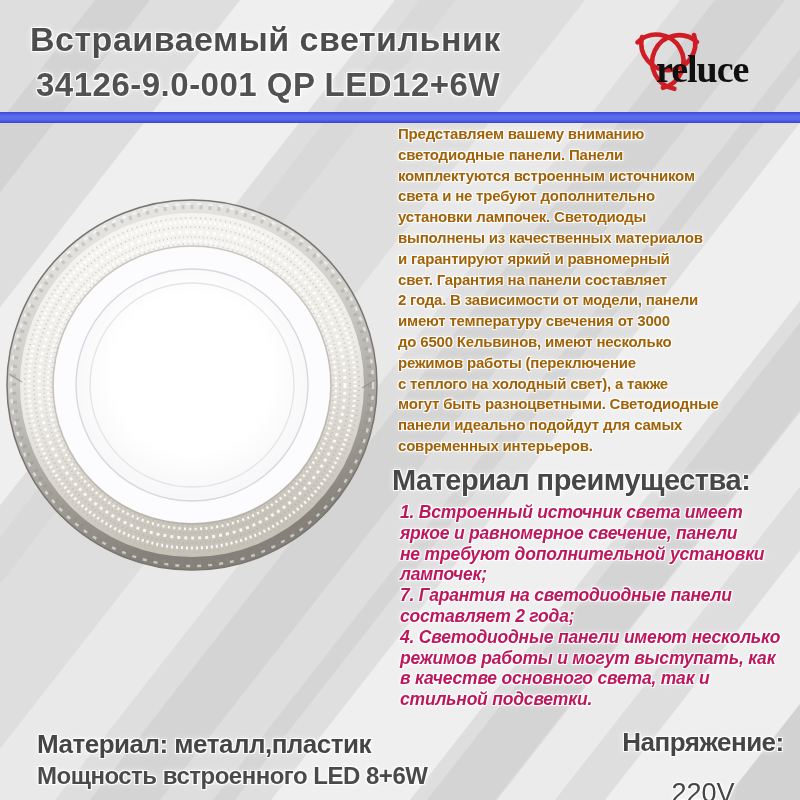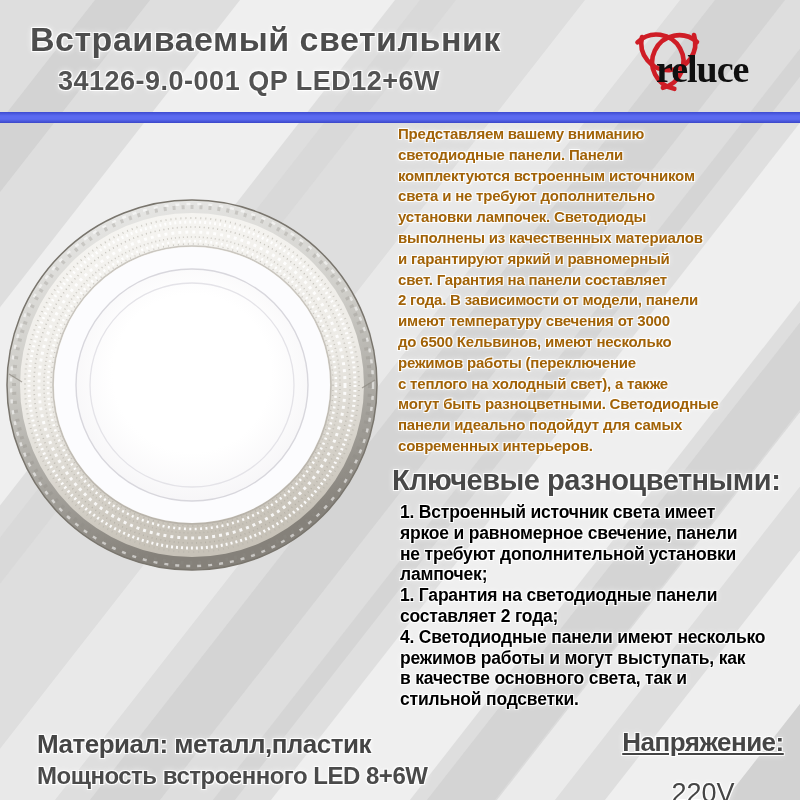--- a/index.html
+++ b/index.html
@@ -15,22 +15,22 @@
                  1px -1px 0 rgba(255,255,255,.85),
                 -1px  1px 0 rgba(255,255,255,.85),
                  1px  1px 0 rgba(255,255,255,.85),
                  0 0 6px rgba(255,255,255,.95);
   }
   .title{
     position:absolute;left:30px;top:20px;z-index:3;
     font-size:34px;font-weight:700;letter-spacing:.5px;color:#4d4d4d;
   }
   .model{
-    position:absolute;left:58px;top:66px;z-index:3;
-    font-size:27px;font-weight:700;letter-spacing:.5px;color:#525252;
+    position:absolute;left:36px;top:66px;z-index:3;
+    font-size:33px;font-weight:700;letter-spacing:.5px;color:#525252;
   }
   .blueline{
     position:absolute;left:0;top:112px;width:800px;height:11px;z-index:2;
     background:linear-gradient(180deg,#3d4bd0 0%,#5b6af0 35%,#5b6af0 65%,#3a46c8 100%);
   }
   .logo{position:absolute;left:588px;top:2px;z-index:3;width:160px;height:118px;}
   .logo-name{
     position:absolute;left:656px;top:50px;z-index:4;
     font-family:"Liberation Serif",serif;font-weight:700;
     font-size:38px;line-height:1;color:#101010;letter-spacing:-1px;text-align:right;
@@ -41,35 +41,35 @@
     font-size:15px;font-weight:700;line-height:20.8px;
     white-space:pre-line;color:#a16207;letter-spacing:-0.2px;
   }
   .adv-head{
     position:absolute;left:392px;top:464px;width:408px;z-index:3;
     font-size:29px;font-weight:700;letter-spacing:-0.5px;color:#474747;
   }
   .adv-list{position:absolute;left:400px;top:502px;width:398px;z-index:3;}
   .adv-item{
     font-size:17.5px;font-weight:700;line-height:20.8px;
-    white-space:pre-line;color:#000000;letter-spacing:-0.2px;
+    white-space:pre-line;color:#be185d;letter-spacing:-0.2px;font-style:italic;
   }
   .material{
     position:absolute;left:37px;top:729px;z-index:3;
     font-size:26px;font-weight:700;letter-spacing:-0.5px;color:#454545;
   }
   .power{
     position:absolute;left:37px;top:762px;z-index:3;
     font-size:24px;font-weight:700;letter-spacing:-0.5px;color:#4a4a4a;
   }
   .voltage{
     position:absolute;left:610px;top:727px;width:186px;z-index:3;
     text-align:center;color:#454545;
   }
-  .voltage .vlabel{font-size:26px;font-weight:700;letter-spacing:-0.5px;text-decoration:underline;}
+  .voltage .vlabel{font-size:26px;font-weight:700;letter-spacing:-0.5px;}
   .voltage .vvalue{font-size:27px;font-weight:400;margin-top:20px;}
 </style>
 </head>
 <body>
 
 <div class="canvas">
 
   <svg class="bgsvg" width="800" height="800" viewBox="0 0 800 800">
     <rect x="0" y="0" width="800" height="800" fill="#dedede"></rect>
     <g transform="skewX(-38)">
@@ -156,27 +156,27 @@
 свет. Гарантия на панели составляет
 2 года. В зависимости от модели, панели
 имеют температуру свечения от 3000
 до 6500 Кельвинов, имеют несколько
 режимов работы (переключение
 с теплого на холодный свет), а также
 могут быть разноцветными. Светодиодные
 панели идеально подойдут для самых
 современных интерьеров.</div>
 
-  <div class="adv-head halo">Ключевые разноцветными:</div>
+  <div class="adv-head halo">Материал преимущества:</div>
   <div class="adv-list">
     <div class="adv-item halo">1. Встроенный источник света имеет
 яркое и равномерное свечение, панели
 не требуют дополнительной установки
 лампочек;</div>
-    <div class="adv-item halo">1. Гарантия на светодиодные панели
+    <div class="adv-item halo">7. Гарантия на светодиодные панели
 составляет 2 года;</div>
     <div class="adv-item halo">4. Светодиодные панели имеют несколько
 режимов работы и могут выступать, как
 в качестве основного света, так и
 стильной подсветки.</div>
   </div>
 
   <div class="material halo">Материал: металл,пластик</div>
   <div class="power halo">Мощность встроенного LED 8+6W</div>
   <div class="voltage">

